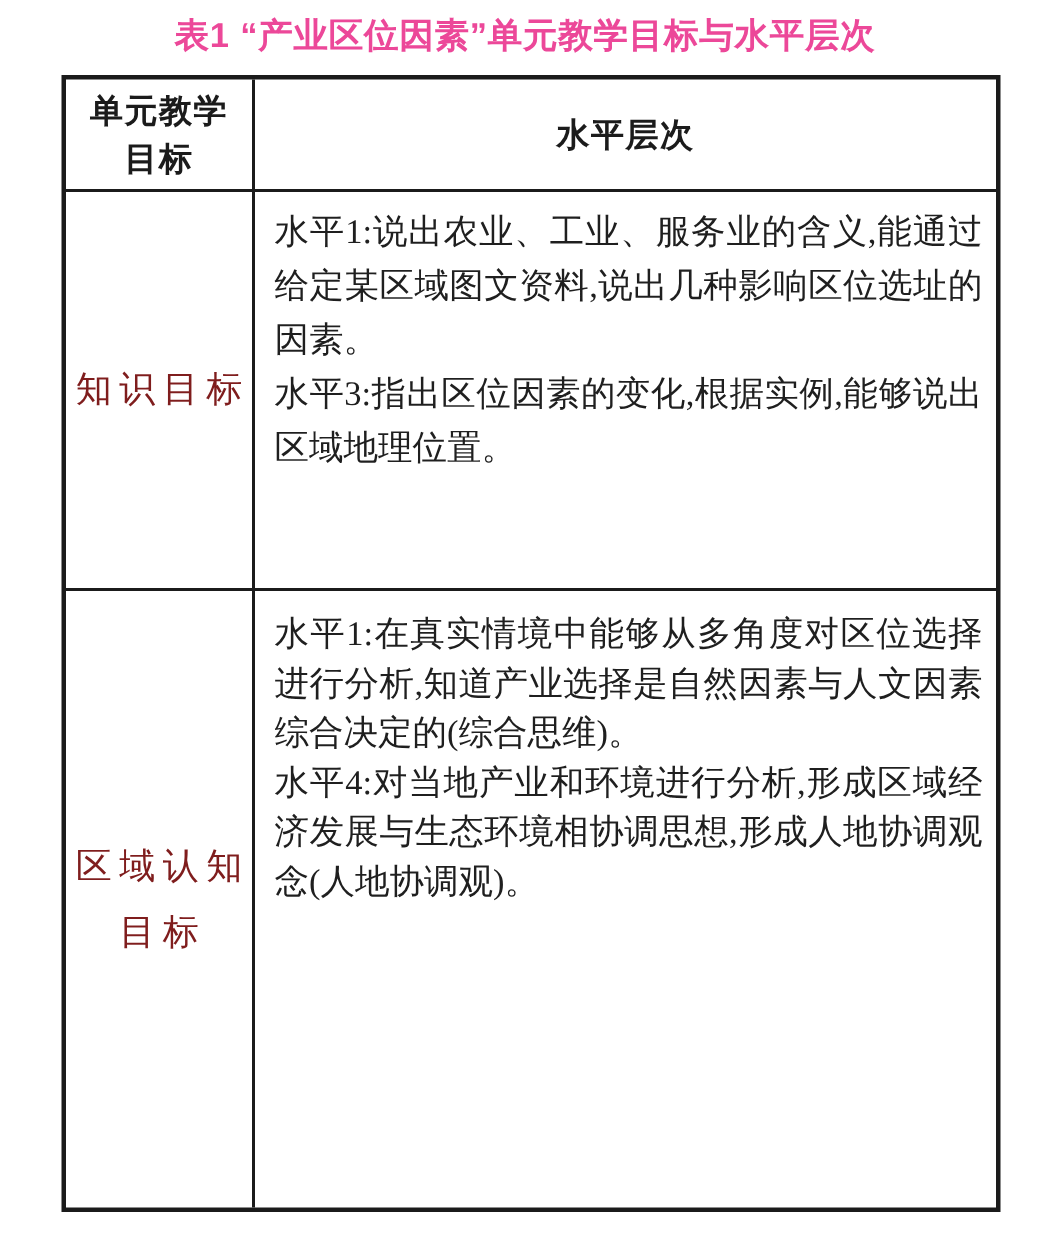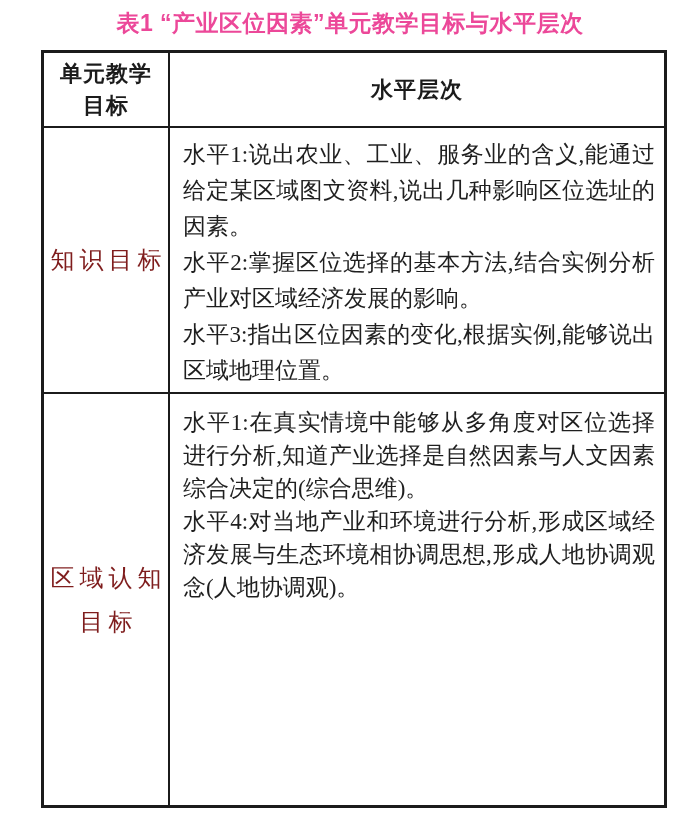--- a/index.html
+++ b/index.html
@@ -125,21 +125,20 @@
         <span class="hdr-text">水平层次</span>
       </div>
     </div>
 
     <div class="row row-knowledge">
       <div class="cell-label">
         <div class="label-text">知识目标</div>
       </div>
       <div class="cell-content content-pad-1 lh-1">
         <p>水平1:说出农业、工业、服务业的含义,能通过给定某区域图文资料,说出几种影响区位选址的因素。</p>
-        <p>水平2:掌握区位选择的基本方法,结合实例分析产业对区域经济发展的影响。</p>
         <p>水平3:指出区位因素的变化,根据实例,能够说出区域地理位置。</p>
       </div>
     </div>
 
     <div class="row row-core">
       <div class="cell-label">
         <div class="label-text">区域认知</div>
         <div class="label-text">目标</div>
       </div>
       <div class="cell-content content-pad-2 lh-2">

